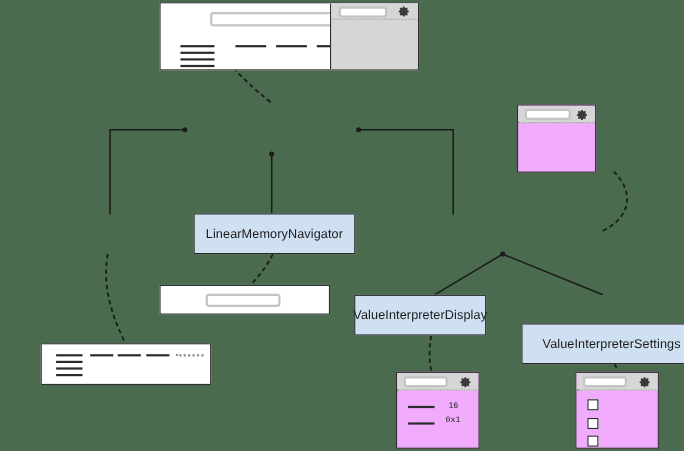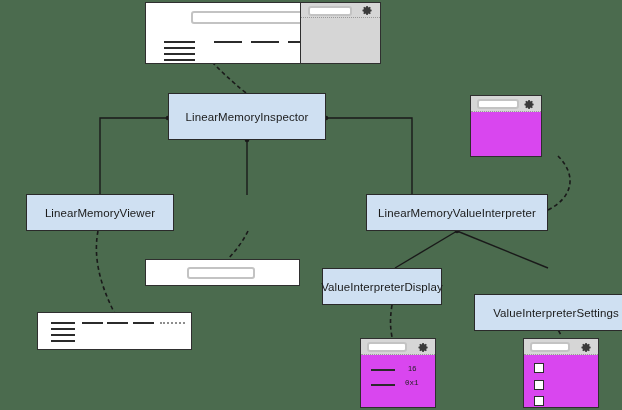--- a/index.html
+++ b/index.html
@@ -28,21 +28,21 @@
   }
 
   
   .shot{
     position:absolute;
     box-sizing:border-box;
     border:1px solid #2f2f2f;
     background:#ffffff;
     overflow:hidden;
   }
-  .shot.gray{background:#d946ef;}
+  .shot.gray{background:#f0abfc;}
 
   .shot-toolbar{
     position:absolute;left:0;top:0;right:0;
     height:16px;
     background:#d6d6d6;
     border-bottom:1px dotted #9a9a9a;
     box-sizing:border-box;
   }
   .pill{
     position:absolute;
@@ -140,32 +140,26 @@
   <div class="shot gray" style="left:470px;top:95px;width:72px;height:62px;">
     <div class="shot-toolbar"></div>
     <div class="pill" style="left:6px;top:3px;width:42px;height:10px;"></div>
     <div class="gear" style="right:6px;top:2.5px;">
       <svg viewBox="0 0 24 24" fill="currentColor" aria-hidden="true">
         <path d="M12 8.5A3.5 3.5 0 1 0 12 15.5 3.5 3.5 0 1 0 12 8.5z M21 13.6v-3.2l-2.4-.4a6.9 6.9 0 0 0-.8-1.9l1.4-2-2.3-2.3-2 1.4a6.9 6.9 0 0 0-1.9-.8L12.6 2h-3.2l-.4 2.4a6.9 6.9 0 0 0-1.9.8l-2-1.4L2.8 6.1l1.4 2a6.9 6.9 0 0 0-.8 1.9L1 10.4v3.2l2.4.4c.2.7.5 1.3.8 1.9l-1.4 2 2.3 2.3 2-1.4c.6.4 1.2.6 1.9.8l.4 2.4h3.2l.4-2.4c.7-.2 1.3-.4 1.9-.8l2 1.4 2.3-2.3-1.4-2c.4-.6.6-1.2.8-1.9l2.4-.4z"></path>
       </svg>
     </div>
   </div>
 
-  <div class="node" style="left:168px;top:93px;width:158px;height:47px;">
-    <span>LinearMemoryInspector</span>
-  </div>
-
-  <div class="node" style="left:26px;top:194px;width:148px;height:37px;">
-    <span>LinearMemoryViewer</span>
-  </div>
-
-
-  <div class="node" style="left:366px;top:194px;width:182px;height:37px;">
-    <span>LinearMemoryValueInterpreter</span>
-  </div>
+
+
+  <div class="node" style="left:176px;top:194px;width:147px;height:37px;">
+    <span>LinearMemoryNavigator</span>
+  </div>
+
 
   <div class="node" style="left:322px;top:268px;width:120px;height:37px;">
     <span>ValueInterpreterDisplay</span>
   </div>
 
   <div class="node" style="left:474px;top:268px;width:164px;height:37px;margin-top:26px;">
     <span>ValueInterpreterSettings</span>
   </div>
 
   <div class="shot" style="left:145px;top:259px;width:155px;height:27px;">

